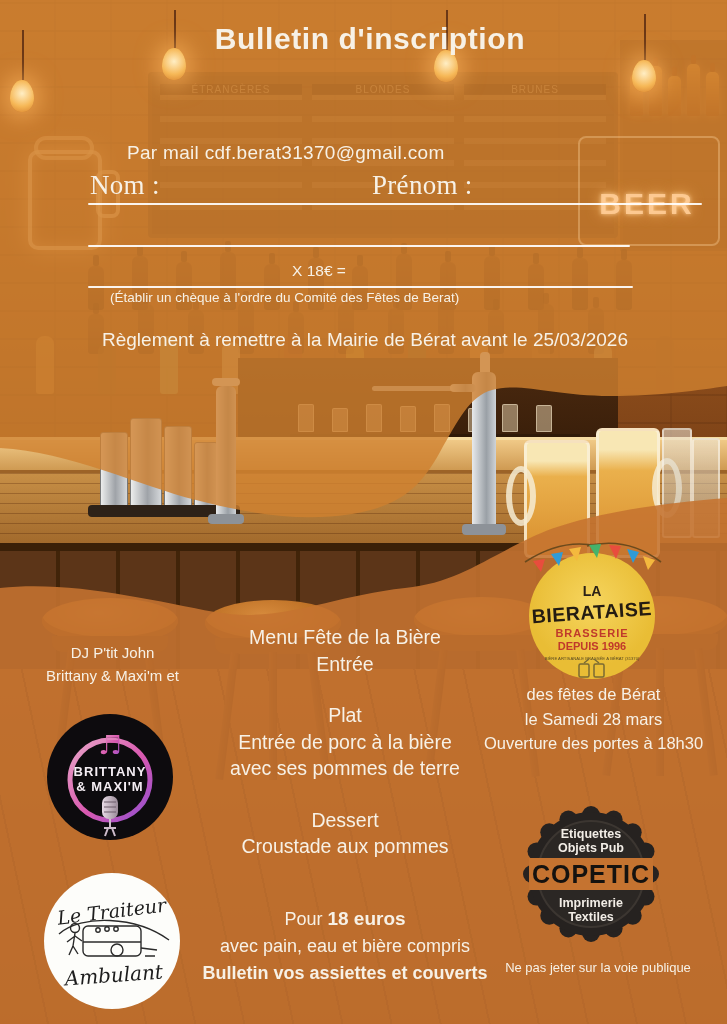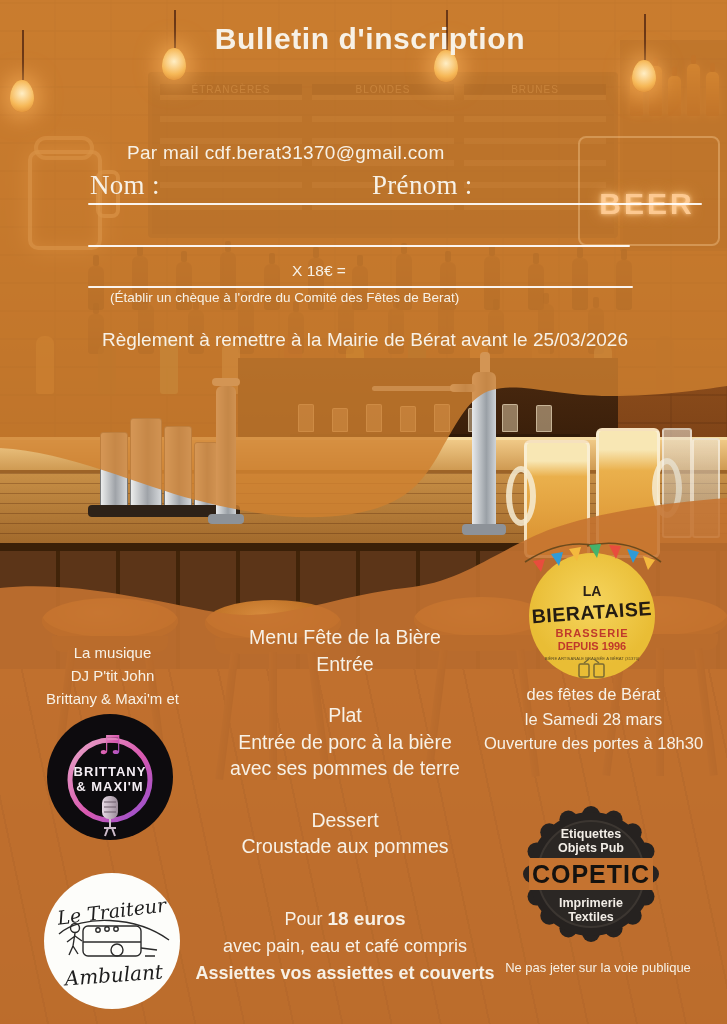--- a/index.html
+++ b/index.html
@@ -285,21 +285,20 @@
 
   <div class="abs fline" style="left:88px;top:245px;width:542px;"></div>
 
   <div class="abs" style="left:292px;top:262px;font-size:15.5px;">X 18€ =</div>
   <div class="abs fline" style="left:88px;top:286px;width:545px;"></div>
   <div class="abs note" style="left:90px;top:290px;margin-left:20px;">(Établir un chèque à l'ordre du Comité des Fêtes de Berat)</div>
 
   <div class="abs deadline">Règlement à remettre à la Mairie de Bérat avant le 25/03/2026</div>
 
   <div class="abs music">
-    <div>La musique</div>
     <div>DJ P'tit John</div>
     <div>Brittany &amp; Maxi'm et</div>
   </div>
 
   <div class="abs menu">
     <div>Menu Fête de la Bière</div>
     <div>Entrée</div>
     <div class="gap"></div>
     <div>Plat</div>
     <div>Entrée de porc à la bière</div>
@@ -313,22 +312,22 @@
     <div>des fêtes de Bérat</div>
     <div>le Samedi 28 mars</div>
     <div>Ouverture des portes à 18h30</div>
   </div>
 
   <div class="abs price">
     <div>
       <span>Pour</span>
       <b>18 euros</b>
     </div>
-    <div>avec pain, eau et café compris</div>
-    <div style="font-weight:bold;">Assiettes vos assiettes et couverts</div>
+    <div>avec pain, eau et bière compris</div>
+    <div style="font-weight:bold;">Bulletin vos assiettes et couverts</div>
   </div>
 
   <div class="abs footnote">Ne pas jeter sur la voie publique</div>
 
   <svg class="abs" style="left:517px;top:532px;" width="150" height="152" viewBox="0 0 150 152">
     <defs>
       <radialGradient id="yel" cx="50%" cy="40%">
           <stop offset="0%" stop-color="#f6d55e"></stop>
           <stop offset="100%" stop-color="#e9bd35"></stop>
         </radialGradient>

